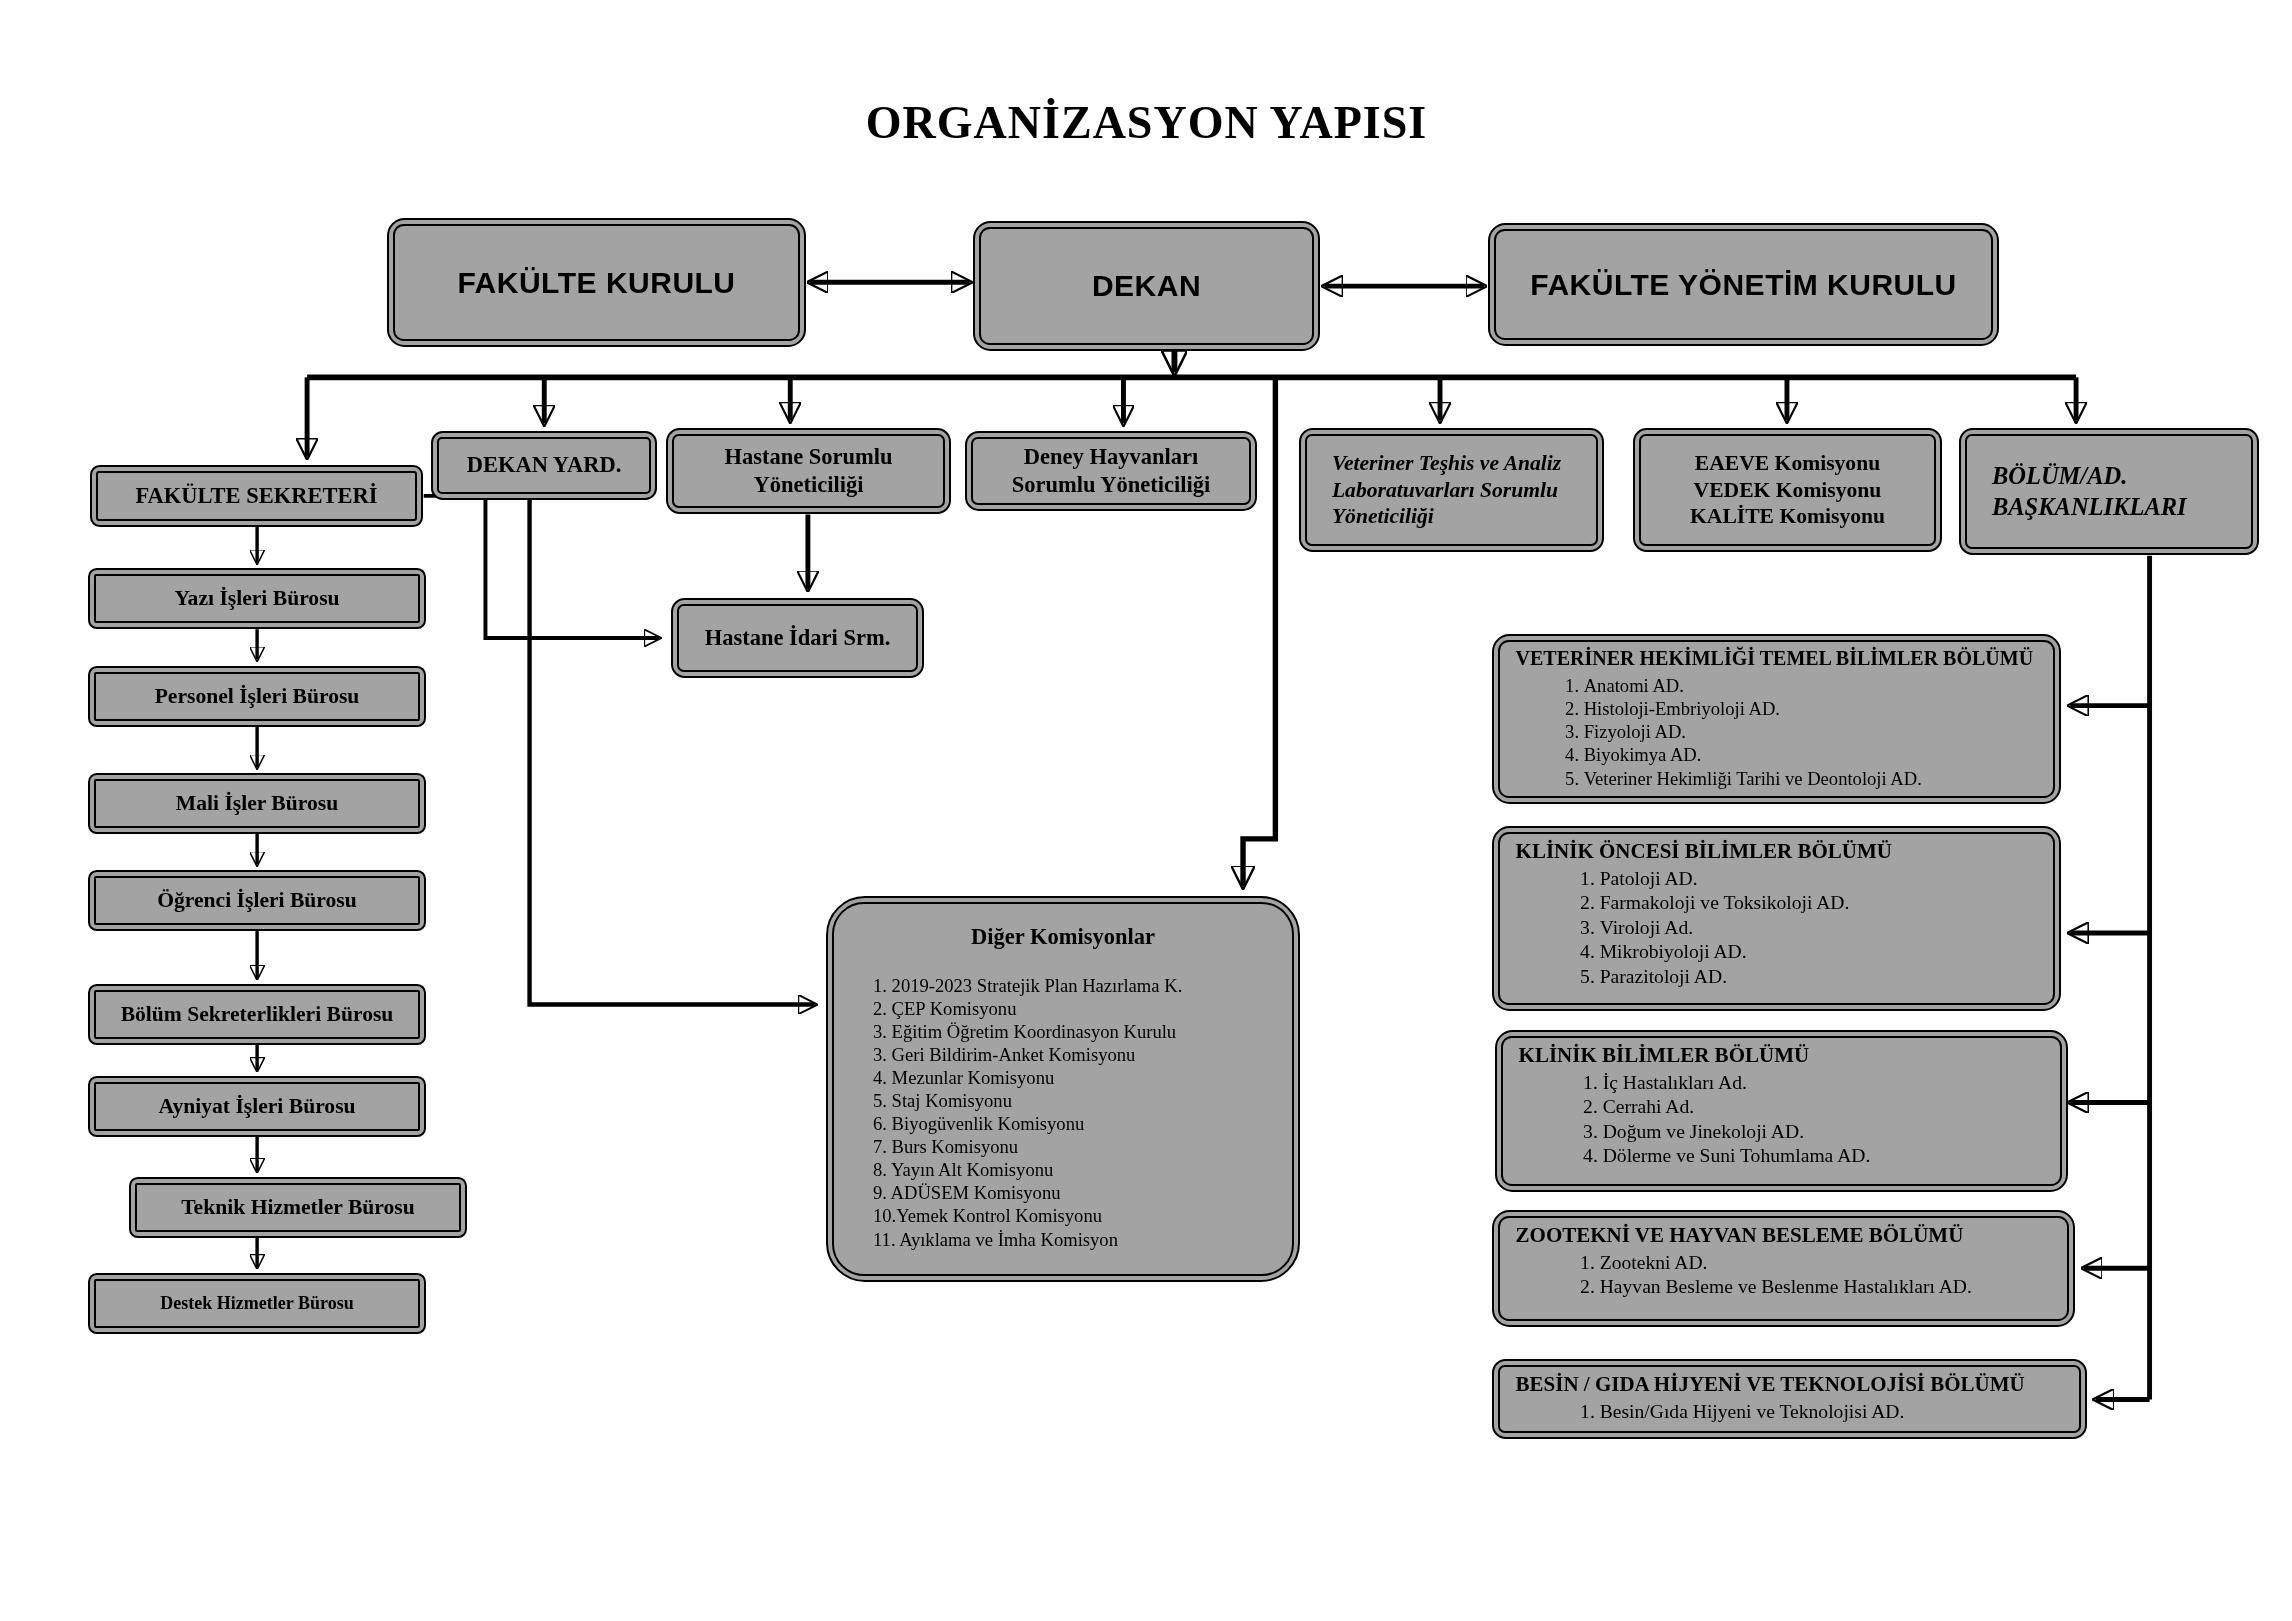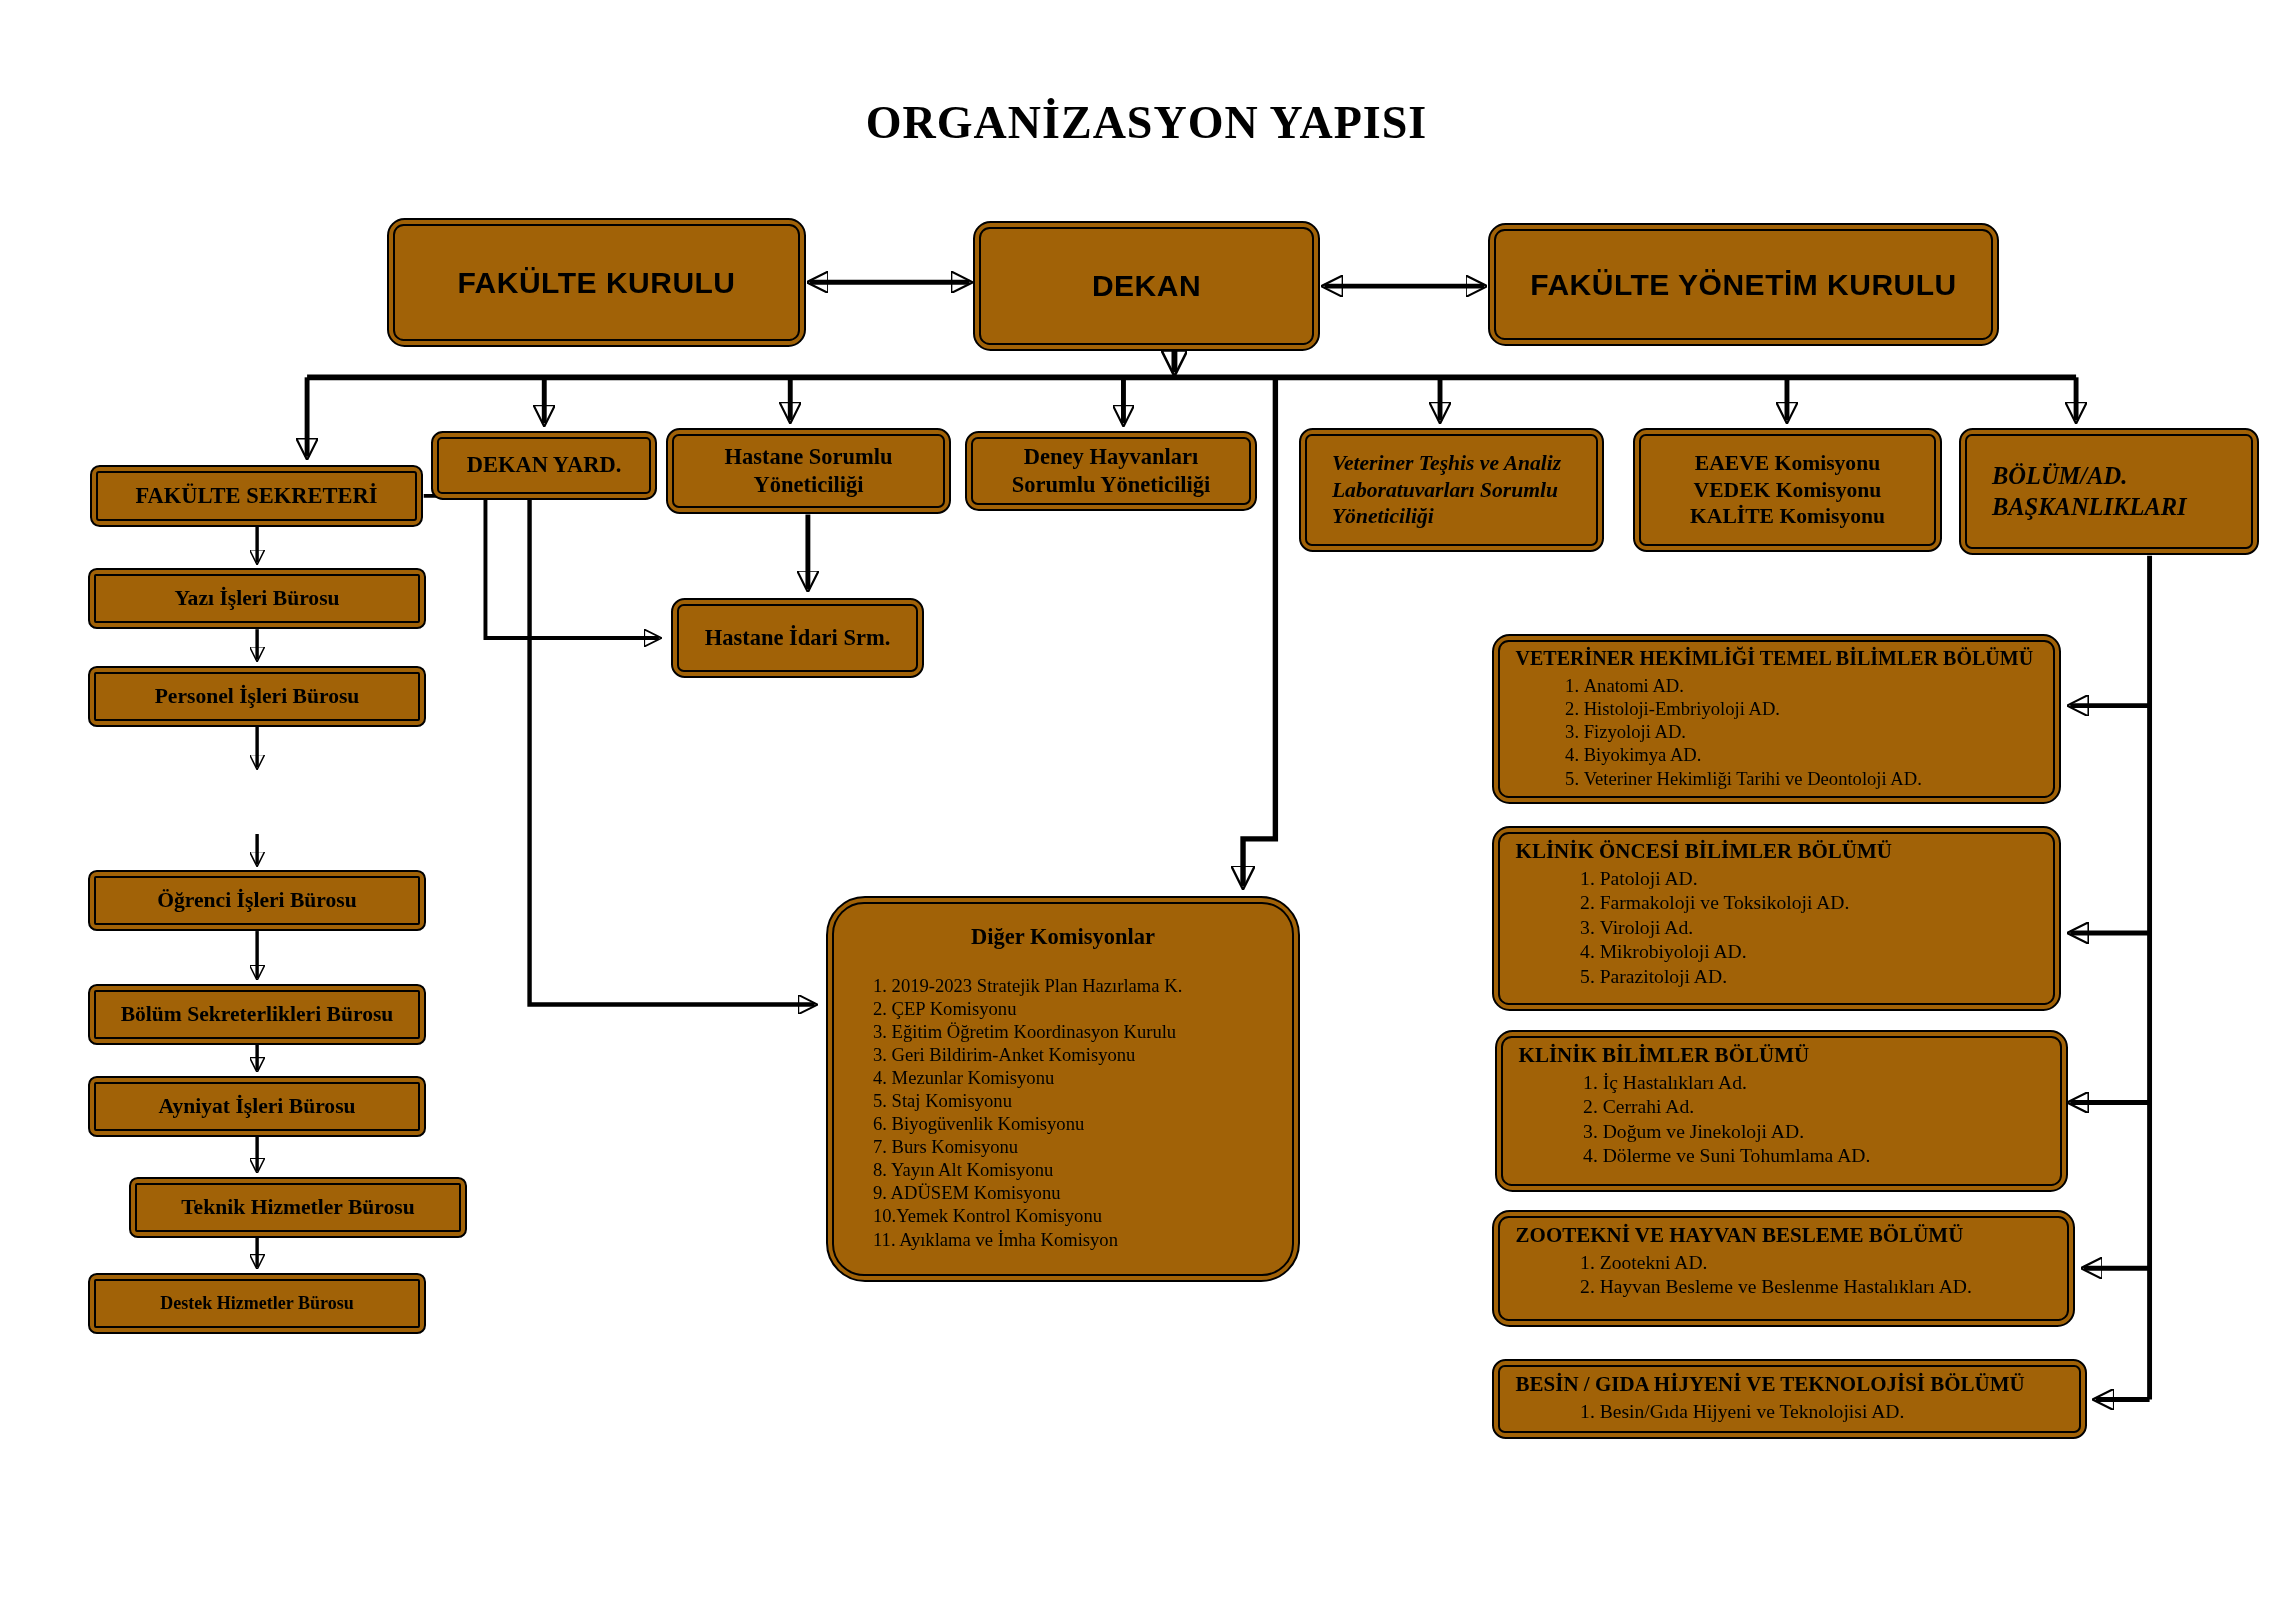--- a/index.html
+++ b/index.html
@@ -5,21 +5,21 @@
   * { margin:0; padding:0; box-sizing:border-box; }
   html,body { background:#ffffff; }
   body { font-family:"Liberation Serif", serif; color:#000; }
   #page { position:relative; width:2293px; height:1621px; background:#fff; overflow:hidden; }
 
   .title { position:absolute; top:96px; left:0; width:100%; text-align:center;
            font-size:46px; font-weight:bold; letter-spacing:1px;
            font-family:"Liberation Serif", serif; }
 
   
-  .dbl { position:absolute; background:#a16207; border:2.9px solid #000; border-radius:var(--r,13.7px); }
+  .dbl { position:absolute; background:#a3a3a3; border:2.9px solid #000; border-radius:var(--r,13.7px); }
   .dbl::before { content:""; position:absolute; inset:3.9px; border:2px solid #000;
                  border-radius:calc(var(--r,13.7px) - 6.9px); pointer-events:none; }
 
   .lbl { position:absolute; inset:5.9px; display:flex; align-items:center; justify-content:center;
          text-align:center; font-weight:bold; white-space:pre-line; line-height:1.25;
          font-size:22.5px; font-family:"Liberation Serif", serif; }
   .lbl.sans { font-family:"Liberation Sans", sans-serif; font-size:30px; letter-spacing:0.5px; }
   .lbl.left { justify-content:flex-start; text-align:left; padding-left:25px;font-style:italic; }
   .lbl.big  { font-size:24.5px; }
 
@@ -131,20 +131,23 @@
 
   <div class="dbl" style="left:671px;top:598px;width:253px;height:80px;--r:13.7px;">
     <div class="lbl">Hastane İdari Srm.</div>
   </div>
 
   <div class="dbl" style="left:88px;top:568px;width:338px;height:61px;--r:8.8px;">
     <div class="lbl" style="font-size:21.6px;">Yazı İşleri Bürosu</div>
   </div>
   <div class="dbl" style="left:88px;top:666px;width:338px;height:61px;--r:8.8px;">
     <div class="lbl" style="font-size:21.6px;">Personel İşleri Bürosu</div>
+  </div>
+  <div class="dbl" style="left:88px;top:773px;width:338px;height:61px;--r:8.8px;">
+    <div class="lbl" style="font-size:21.6px;">Mali İşler Bürosu</div>
   </div>
   <div class="dbl" style="left:88px;top:870px;width:338px;height:61px;--r:8.8px;">
     <div class="lbl" style="font-size:21.6px;">Öğrenci İşleri Bürosu</div>
   </div>
   <div class="dbl" style="left:88px;top:984px;width:338px;height:61px;--r:8.8px;">
     <div class="lbl" style="font-size:21.6px;">Bölüm Sekreterlikleri Bürosu</div>
   </div>
   <div class="dbl" style="left:88px;top:1076px;width:338px;height:61px;--r:8.8px;">
     <div class="lbl" style="font-size:21.6px;">Ayniyat İşleri Bürosu</div>
   </div>

